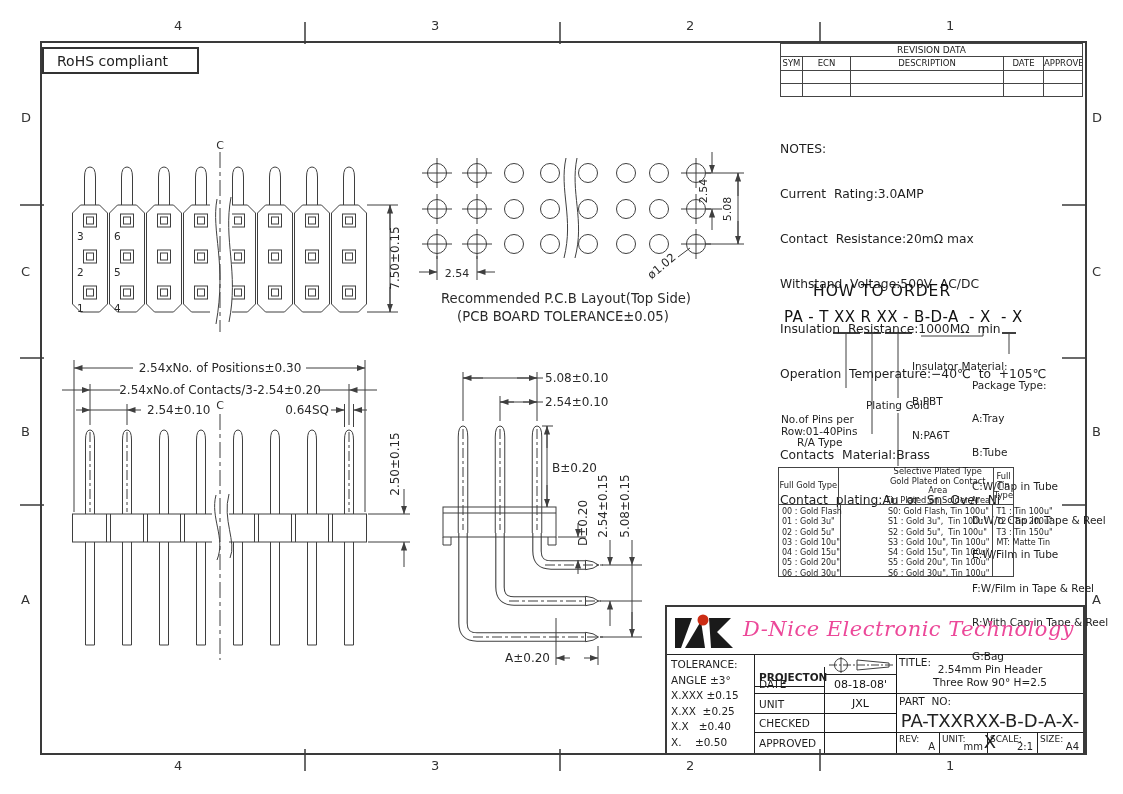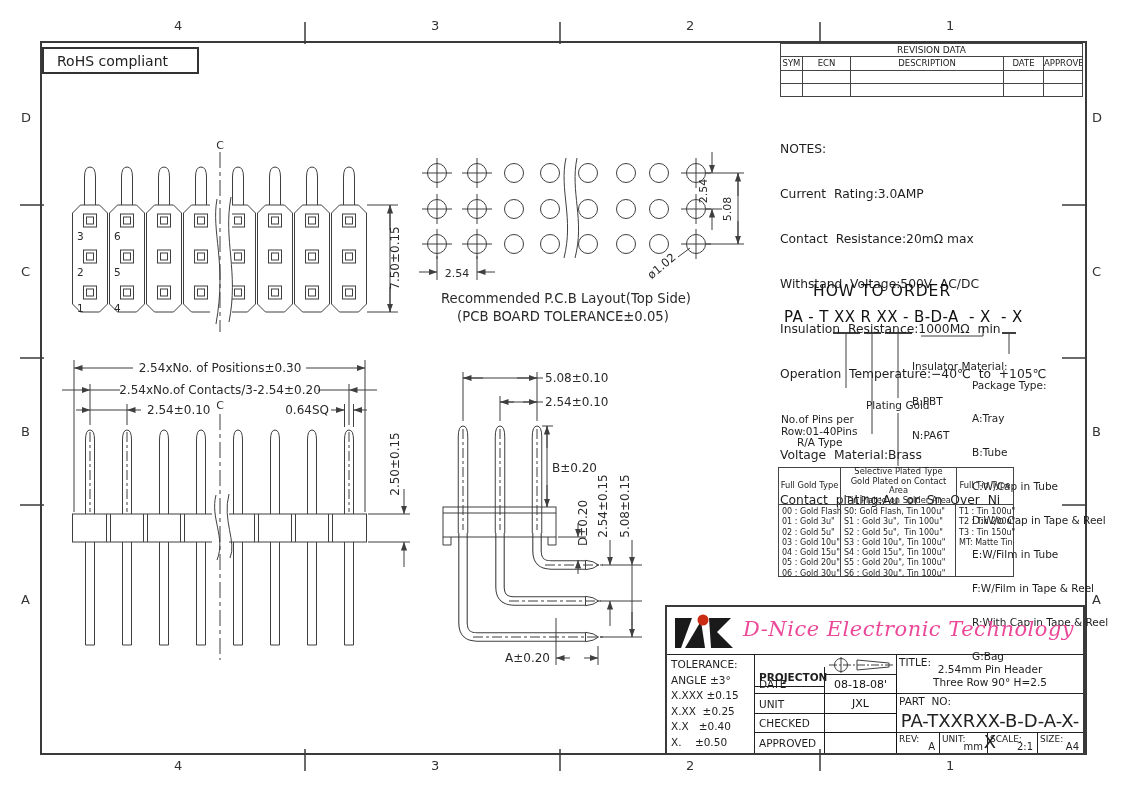--- a/index.html
+++ b/index.html
@@ -25,21 +25,21 @@
   
   #hto-head{left:813px;top:282px;font-size:15.5px;letter-spacing:1px;color:#111;}
   #hto-code{left:784px;top:308px;font-size:15px;letter-spacing:.4px;color:#111;}
   .lbl{font-size:10.5px;line-height:11.5px;color:#1e1e1e;}
   
   #plate{position:absolute;left:778px;top:467px;width:236px;border:1px solid #444;box-sizing:border-box;}
   #plate .hd{display:flex;border-bottom:1px solid #444;}
   #plate .bd{display:flex;}
   .pc{border-right:1px solid #444;box-sizing:border-box;}
   .pc:last-child{border-right:none;}
-  .pcg{width:62px;} .pcs{width:116px;} .pct{width:57px;flex:1;}
+  .pcg{width:62px;} .pcs{width:116px;margin-left:44px;} .pct{width:57px;flex:1;}
   #plate .hd .pc{height:36px;display:flex;flex-direction:column;align-items:center;justify-content:center;
                  font-size:8.3px;text-align:center;line-height:9.5px;}
   #plate .bd .pc{font-size:8px;line-height:10.3px;padding:2px 3px;height:71px;white-space:pre;}
   
   #tb{position:absolute;left:665px;top:605px;width:420px;height:150px;border:2px solid #3a3a3a;box-sizing:border-box;}
   .tbc{position:absolute;box-sizing:border-box;border-color:#4a4a4a;}
   #tb-company{font-family:"DejaVu Serif",serif;font-style:italic;font-size:21px;color:#ec4899;letter-spacing:.5px;}
   .tbl{font-size:10.5px;color:#1e1e1e;}
   .tbv{font-size:11px;color:#111;}
   .mini-l{position:absolute;left:2px;top:1px;font-size:9px;}
@@ -410,21 +410,21 @@
   </div>
 
   <div id="notes" class="t">
     <div>NOTES:</div>
     <div>Current  Rating:3.0AMP</div>
     <div>Contact  Resistance:20mΩ max</div>
     <div>Withstand  Voltage:500V  AC/DC</div>
     <div>Insulation  Resistance:1000MΩ  min</div>
     <div>Operation  Temperature:−40℃  to  +105℃</div>
     <div class="gap"></div>
-    <div>Voltage  Material:Brass</div>
+    <div>Contacts  Material:Brass</div>
     <div>Contact  plating:Au  or  Sn  Over  Ni</div>
   </div>
 
   <div class="t" id="hto-head">HOW TO ORDER</div>
   <div class="t" id="hto-code">PA - T XX R XX - B-D-A  - X  - X</div>
   <div class="t lbl" style="left:781px;top:391px;">
     <div>No.of Pins per</div><div>Row:01-40Pins</div>
   </div>
   <div class="t lbl" style="left:797px;top:437px;">R/A Type</div>
   <div class="t lbl" style="left:866px;top:400px;">Plating Gold</div>

